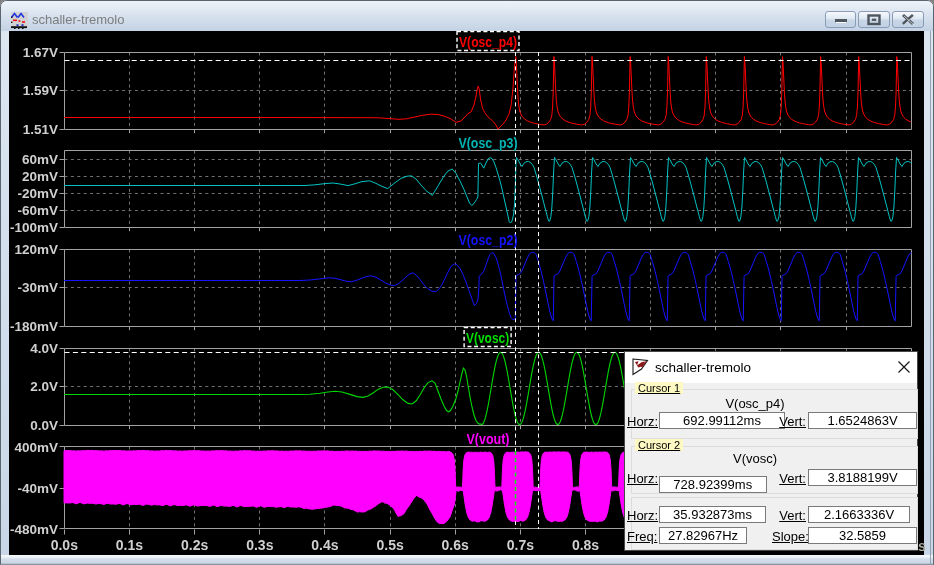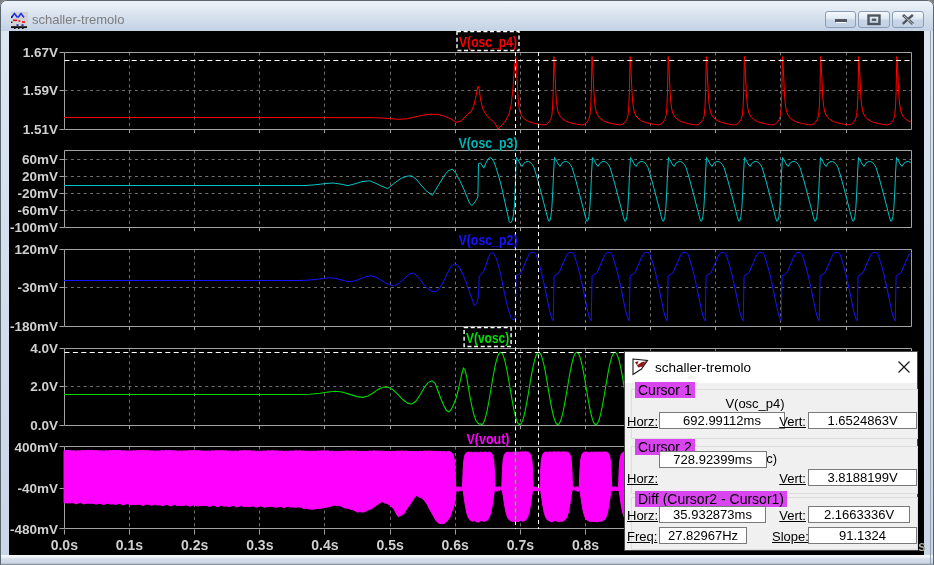--- a/index.html
+++ b/index.html
@@ -19,21 +19,21 @@
 #edger{position:absolute;left:930px;top:31px;width:1px;height:534px;background:#93a1b1;}
 svg text{font-family:"Liberation Sans", sans-serif;}
 #strays{position:absolute;left:918px;top:538px;color:#a8a89e;font-size:14px;font-weight:bold;z-index:3;}
 #dlg{position:absolute;left:624px;top:351px;width:294px;height:200px;background:#f0f0f0;
   border:1px solid #484848;box-sizing:border-box;z-index:4;font-size:13px;color:#000;}
 #dtitle{position:absolute;left:0;top:0;width:100%;height:31px;background:#ffffff;}
 #dicon{position:absolute;left:7px;top:6px;}
 #dtext{position:absolute;left:30px;top:8px;font-size:13.5px;color:#000;}
 #dx{position:absolute;left:273px;top:9px;}
 .grp{position:absolute;border:1px solid #dcdcdc;}
-.glab{position:absolute;background:#d946ef;padding:0 3px;font-size:14px;}
+.glab{position:absolute;background:#fef9c3;padding:0 3px;font-size:11px;text-decoration:underline;}
 .ctr{position:absolute;left:0;width:260px;text-align:center;font-size:13px;}
 .flab{position:absolute;text-align:right;font-size:13px;text-decoration:underline;}
 .fld{position:absolute;height:17px;background:#fff;border:1px solid #7a7a7a;
   box-sizing:border-box;text-align:center;font-size:13px;line-height:15px;}
 </style></head><body>
 <div id="frame"></div>
 <div id="titlebar">
 <svg id="ticon" width="17" height="17" viewBox="0 0 17 17">
   <rect x="0" y="0" width="17" height="16" fill="#d2d2d2"></rect>
   <path d="M0.5 5.5 L3.5 1.5 L6.5 5.5 M7 5.5 L10 1.5 L13 5.5" fill="none" stroke="#2233dd" stroke-width="1.6"></path>
@@ -297,28 +297,27 @@
 <div class="glab" style="left:10px;top:30px">Cursor 1</div>
 <div class="ctr" style="top:43.5px">V(osc_p4)</div>
 <div class="flab" style="left:2.0px;top:61.5px;width:29.0px">Horz:</div>
 <div class="fld" style="left:34.0px;top:59.5px;width:126px">692.99112ms</div>
 <div class="flab" style="left:154.0px;top:61.5px;width:27.0px">Vert:</div>
 <div class="fld" style="left:183.0px;top:59.5px;width:109.0px">1.6524863V</div>
 <div class="grp" style="left:6px;top:93.5px;width:285px;height:46px"></div>
 <div class="glab" style="left:10px;top:87px">Cursor 2</div>
 <div class="ctr" style="top:99px">V(vosc)</div>
 <div class="flab" style="left:2.0px;top:118.5px;width:29.0px">Horz:</div>
-<div class="fld" style="left:34.0px;top:99px;width:107.5px">728.92399ms</div>
+<div class="fld" style="left:34.0px;top:124px;width:107.5px">728.92399ms</div>
 <div class="flab" style="left:154.0px;top:118.5px;width:27.0px">Vert:</div>
 <div class="fld" style="left:183.0px;top:116.5px;width:109.0px">3.8188199V</div>
 <div class="grp" style="left:6px;top:145px;width:285px;height:51px"></div>
-<div class="glab" style="left:10px;top:138.5px">Diff (Cursor2 - Cursor1)</div>
 <div class="flab" style="left:2.0px;top:155.5px;width:29.0px">Horz:</div>
 <div class="fld" style="left:34.0px;top:153.5px;width:107px">35.932873ms</div>
 <div class="flab" style="left:154.0px;top:155.5px;width:27.0px">Vert:</div>
 <div class="fld" style="left:183.0px;top:153.5px;width:102px">2.1663336V</div>
 <div class="flab" style="left:2.0px;top:176.5px;width:29.0px">Freq:</div>
 <div class="fld" style="left:34.0px;top:174.5px;width:88px">27.82967Hz</div>
 <div class="flab" style="left:147.0px;top:176.5px;width:34.0px">Slope:</div>
-<div class="fld" style="left:183.0px;top:174.5px;width:109.0px">91.1324</div>
+<div class="fld" style="left:183.0px;top:174.5px;width:109.0px">32.5859</div>
 </div>
 <div id="bframe"></div>
 <div id="edger"></div>
 
 </body></html>

